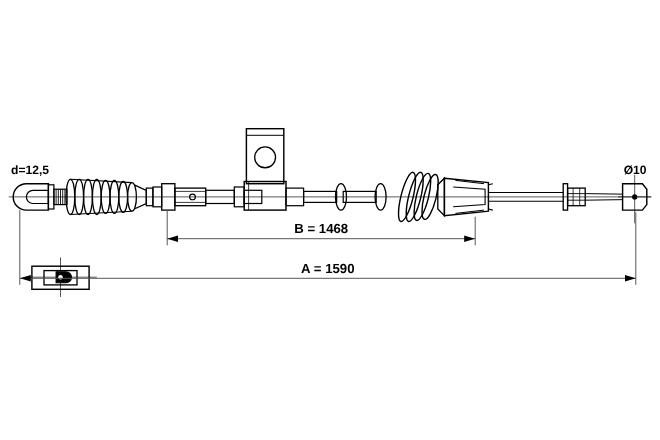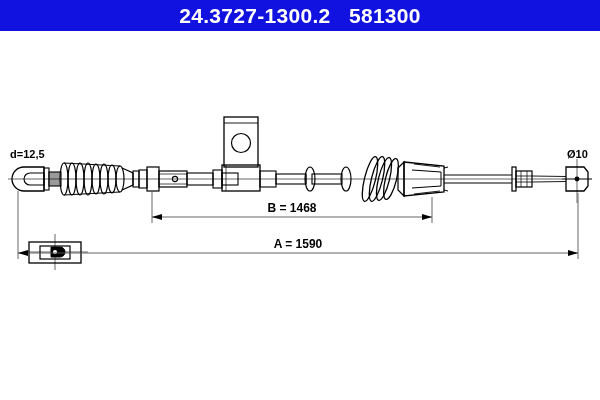--- a/index.html
+++ b/index.html
@@ -59,23 +59,20 @@
     font-weight: bold;
     font-size: 12px;
     fill: #000000;
   }
 </style>
 </head>
 <body>
 
 <div id="page">
 
-  <div id="header-bar">
-    <span id="header-title">24.3727-1300.2   581300</span>
-  </div>
 
   <div id="drawing-area">
     <svg class="drawing" width="600" height="369" viewBox="0 0 600 369">
 
       <defs>
         <marker id="arrL" markerWidth="10" markerHeight="8" refX="0" refY="4" orient="auto" markerUnits="userSpaceOnUse">
           <path d="M0,4 L10,1 L10,7 Z" fill="#000"></path>
         </marker>
         <marker id="arrR" markerWidth="10" markerHeight="8" refX="10" refY="4" orient="auto" markerUnits="userSpaceOnUse">
           <path d="M10,4 L0,1 L0,7 Z" fill="#000"></path>

